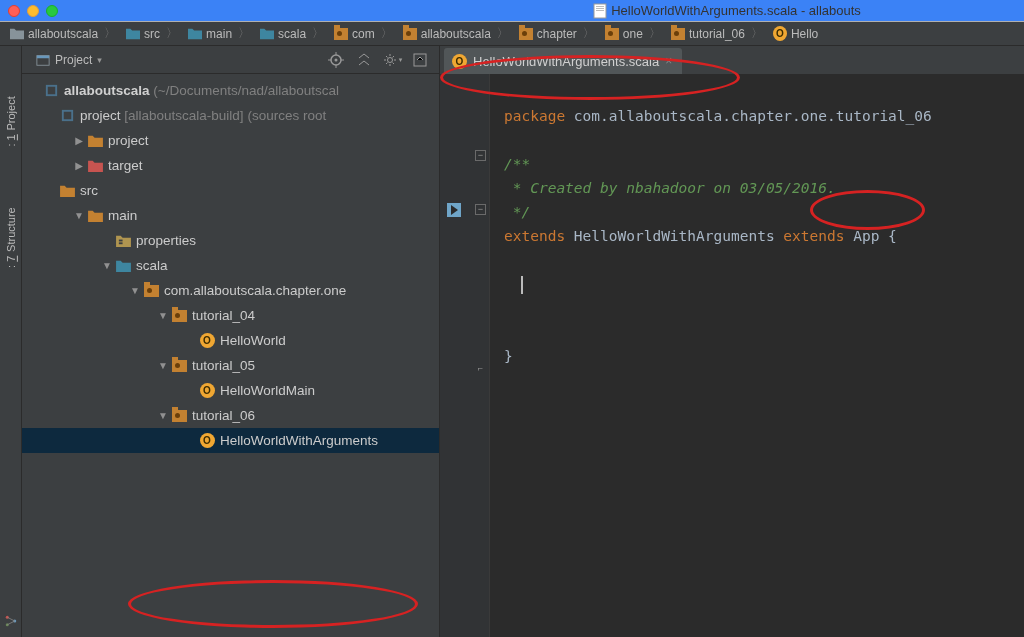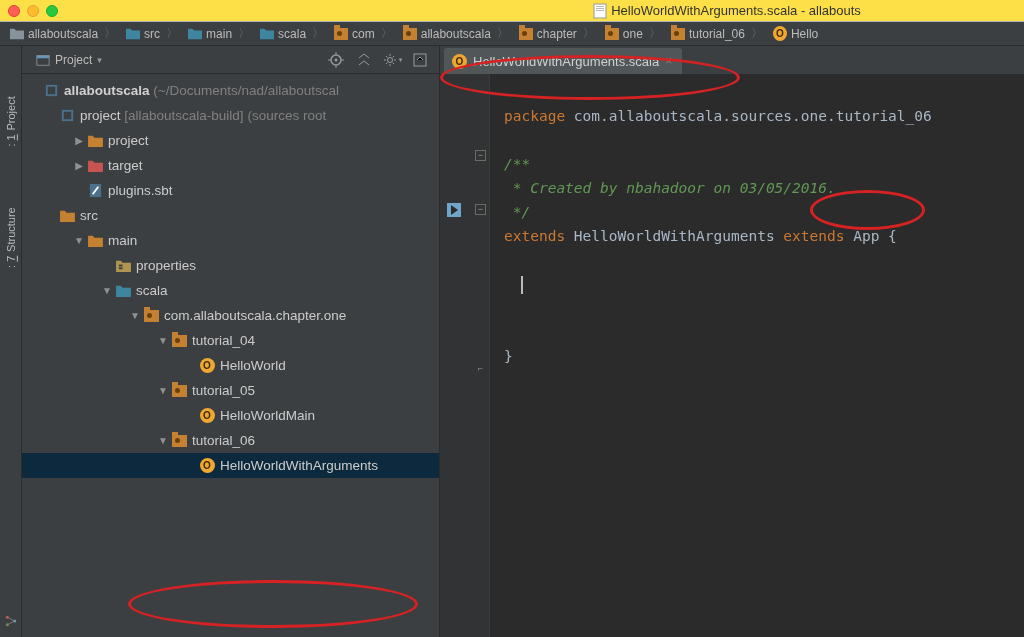--- a/index.html
+++ b/index.html
@@ -8,21 +8,21 @@
   background:#3c3f41;
   color:#bbbbbb;
   font-size:13px;
   width:1024px; height:637px;
   overflow:hidden;
   position:relative;
 }
 
 .titlebar {
   height:22px;
-  background:#fde047;
+  background:#3b82f6;
   display:flex; align-items:center;
   padding:0 8px;
   border-bottom:1px solid #b0b0b0;
 }
 .traffic { display:flex; gap:7px; }
 .light { width:12px; height:12px; border-radius:50%; }
 .light.red{background:#ff5f57;border:1px solid #e33e32;}
 .light.yellow{background:#febc2e;border:1px solid #e09e3e;}
 .light.green{background:#28c840;border:1px solid #1dad2b;}
 .titlebar-title { flex:1; text-align:center; color:#333; font-size:13px;
@@ -430,30 +430,20 @@
       </div>
       <div class="tree-row depth-2">
         <span class="arrow">▶</span>
         <span class="ticon">
             <svg width="15" height="13" viewBox="0 0 16 14">
               <path class="folder-red-svg" d="M0 2h5l2 2h9v10H0z"></path>
             </svg>
           </span>
         <span class="label">target</span>
       </div>
-      <div class="tree-row depth-2">
-        <span class="arrow empty">▶</span>
-        <span class="ticon">
-            <svg width="15" height="15" viewBox="0 0 16 16">
-              <rect x="2" y="1" width="12" height="14" fill="#4a708b"></rect>
-              <path d="M5 12 L11 4" stroke="#fff" stroke-width="2"></path>
-            </svg>
-          </span>
-        <span class="label">plugins.sbt</span>
-      </div>
       <div class="tree-row depth-1">
         <span class="arrow empty">▶</span>
         <span class="ticon">
             <svg width="15" height="13" viewBox="0 0 16 14">
               <path class="folder-orange-svg" d="M0 2h5l2 2h9v10H0z"></path>
             </svg>
           </span>
         <span class="label">src</span>
       </div>
       <div class="tree-row depth-2">
@@ -557,21 +547,21 @@
       <div class="gutter">
         <div class="fold-marker" style="top:76px;">−</div>
         <svg class="gutter-icon" style="top:128px;" viewBox="0 0 16 16">
           <rect x="1" y="1" width="14" height="14" fill="#6fa5c8"></rect>
           <path d="M5 3 L12 8 L5 13 z" fill="#2b2b2b"></path>
         </svg>
         <div class="fold-marker" style="top:130px;">−</div>
         <div class="fold-marker" style="top:290px;border:none;">⌐</div>
       </div>
       <div class="code">
-<span class="kw">package</span><span class="plain"> com.allaboutscala.sources.one.tutorial_06</span>
+<span class="kw">package</span><span class="plain"> com.allaboutscala.chapter.one.tutorial_06</span>
 
 <span class="comment">/**</span>
 <span class="comment"> * Created by nbahadoor on 03/05/2016.</span>
 <span class="comment"> */</span>
 <span class="kw">extends</span><span class="plain"> HelloWorldWithArguments </span><span class="kw">extends</span><span class="plain"> App {</span>
 
   <span class="caret"></span>
 
 
 <span class="plain">}</span>

